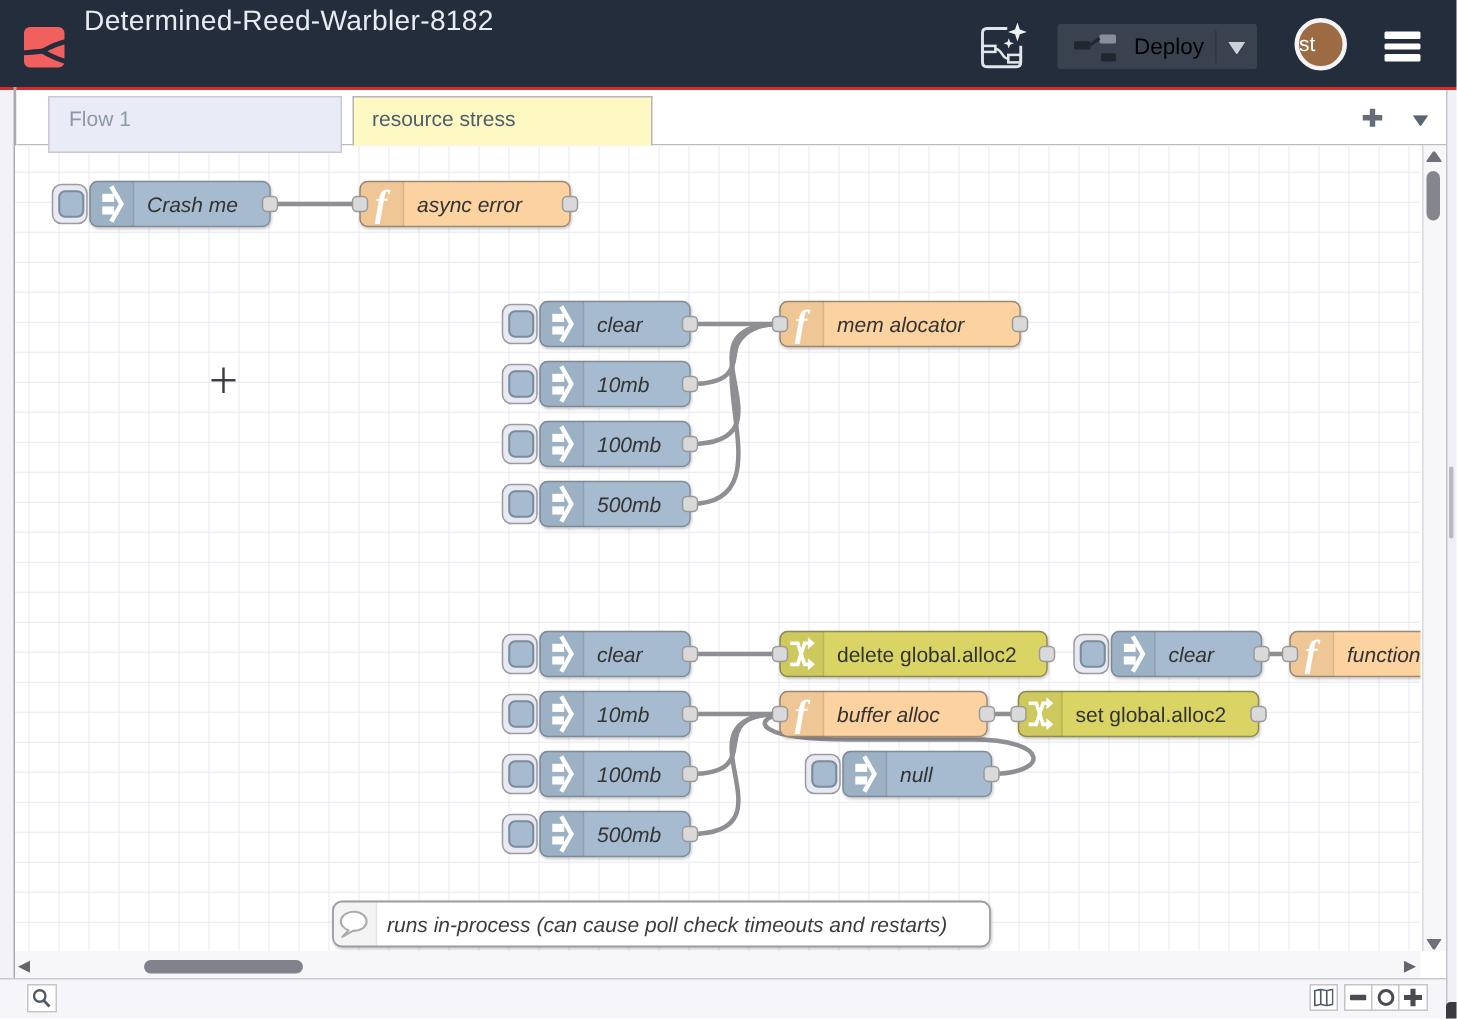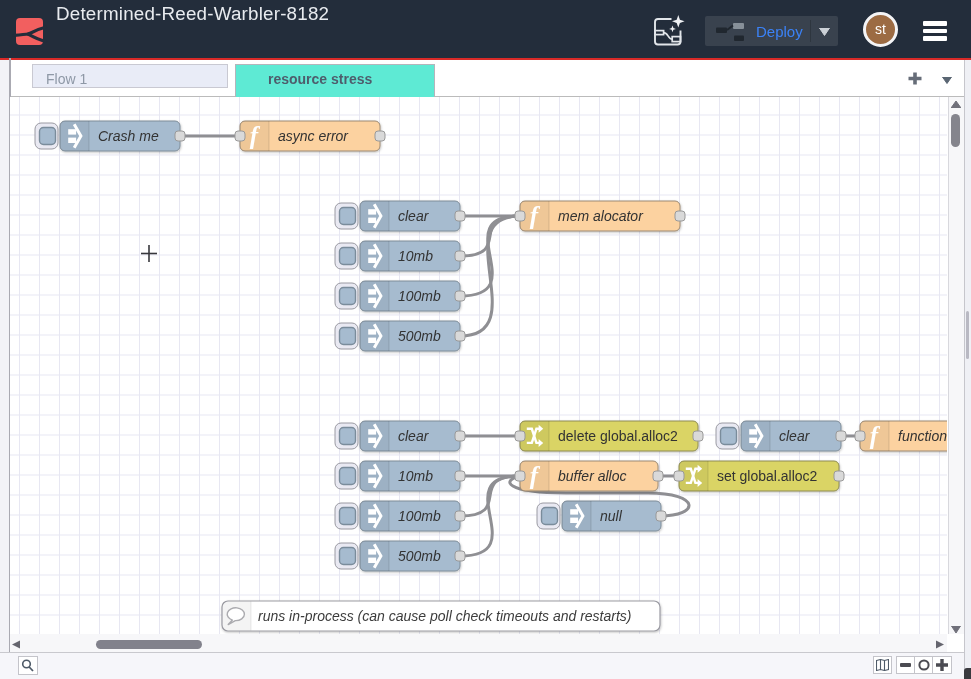--- a/index.html
+++ b/index.html
@@ -5,37 +5,37 @@
   * { margin:0; padding:0; box-sizing:border-box; }
   html,body { width:971px; height:679px; overflow:hidden; background:#fff;
     font-family:"Liberation Sans", sans-serif; }
   .abs { position:absolute; }
   #header { left:0; top:0; width:971px; height:58px; background:#232d3b; }
   #redline { left:0; top:58px; width:971px; height:2px; background:#d92a28; }
   #title { left:56px; top:3px; font-size:18.8px; color:#e8ebef; letter-spacing:0.2px; }
   #logo { left:16px; top:18px; width:27px; height:27px; }
   #aiicon { left:652px; top:16px; }
   #deploybtn { left:705px; top:16px; width:133px; height:30px; background:#39424e; border-radius:2px; }
-  #deploytext { left:756px; top:23px; font-size:15px; color:#3b82f6; }
+  #deploytext { left:756px; top:23px; font-size:15px; color:#000000; }
   #avatar { left:863px; top:12px; width:35px; height:35px; border-radius:50%;
     background:#9c6b43; border:3px solid #f4f4f6; color:#fff; font-size:14px;
-    text-align:center; line-height:29px; }
+    line-height:29px; }
   #burger { left:923px; top:21px; width:24px; height:20px; }
   .bbar { position:absolute; left:0; width:24px; height:4.5px; background:#fff; border-radius:1px; }
 
   #palette { left:0; top:60px; width:9px; height:593px; background:#f3f3f7; }
   #palborder { left:9px; top:58px; width:1.5px; height:595px; background:#aaaab2; }
 
   #tabbar { left:11px; top:60px; width:953px; height:37px; background:#fff; }
   #tabbar-border { left:11px; top:95.5px; width:953px; height:1px; background:#bbb; }
   .tab { position:absolute; top:64px; font-size:14px; line-height:28px; z-index:3; }
-  #tab1 { left:32px; width:196px; height:24px; background:#e9ecf7; border:1px solid #c9c9d2;
+  #tab1 { left:32px; width:196px; height:38px; background:#e9ecf7; border:1px solid #c9c9d2;
     color:#8e98a6; padding-left:13px; }
-  #tab2 { left:235px; width:200px; height:33px; background:#5eead4; border:1px solid #b5b5bb; border-bottom:none;
-    color:#4e5d6c; font-weight:bold; padding-left:32px; }
+  #tab2 { left:235px; width:200px; height:33px; background:#fef9c3; border:1px solid #b5b5bb; border-bottom:none;
+    color:#4e5d6c; font-weight:normal; padding-left:12px; }
   #plusbtn { left:908px; top:72px; }
   #tabcaret { left:942px; top:77px; }
 
   #canvas { left:10px; top:97px; width:937px; height:537px; background:#fff;
     background-image:
       linear-gradient(to right, #e7e7f2 1px, transparent 1px),
       linear-gradient(to bottom, #e7e7f2 1px, transparent 1px);
     background-size:20px 20px; background-position:9px 17.5px; }
 
   #vsb { left:948px; top:97px; width:16px; height:537px; background:#f7f7f9; border-left:1px solid #d8d8dd;}

